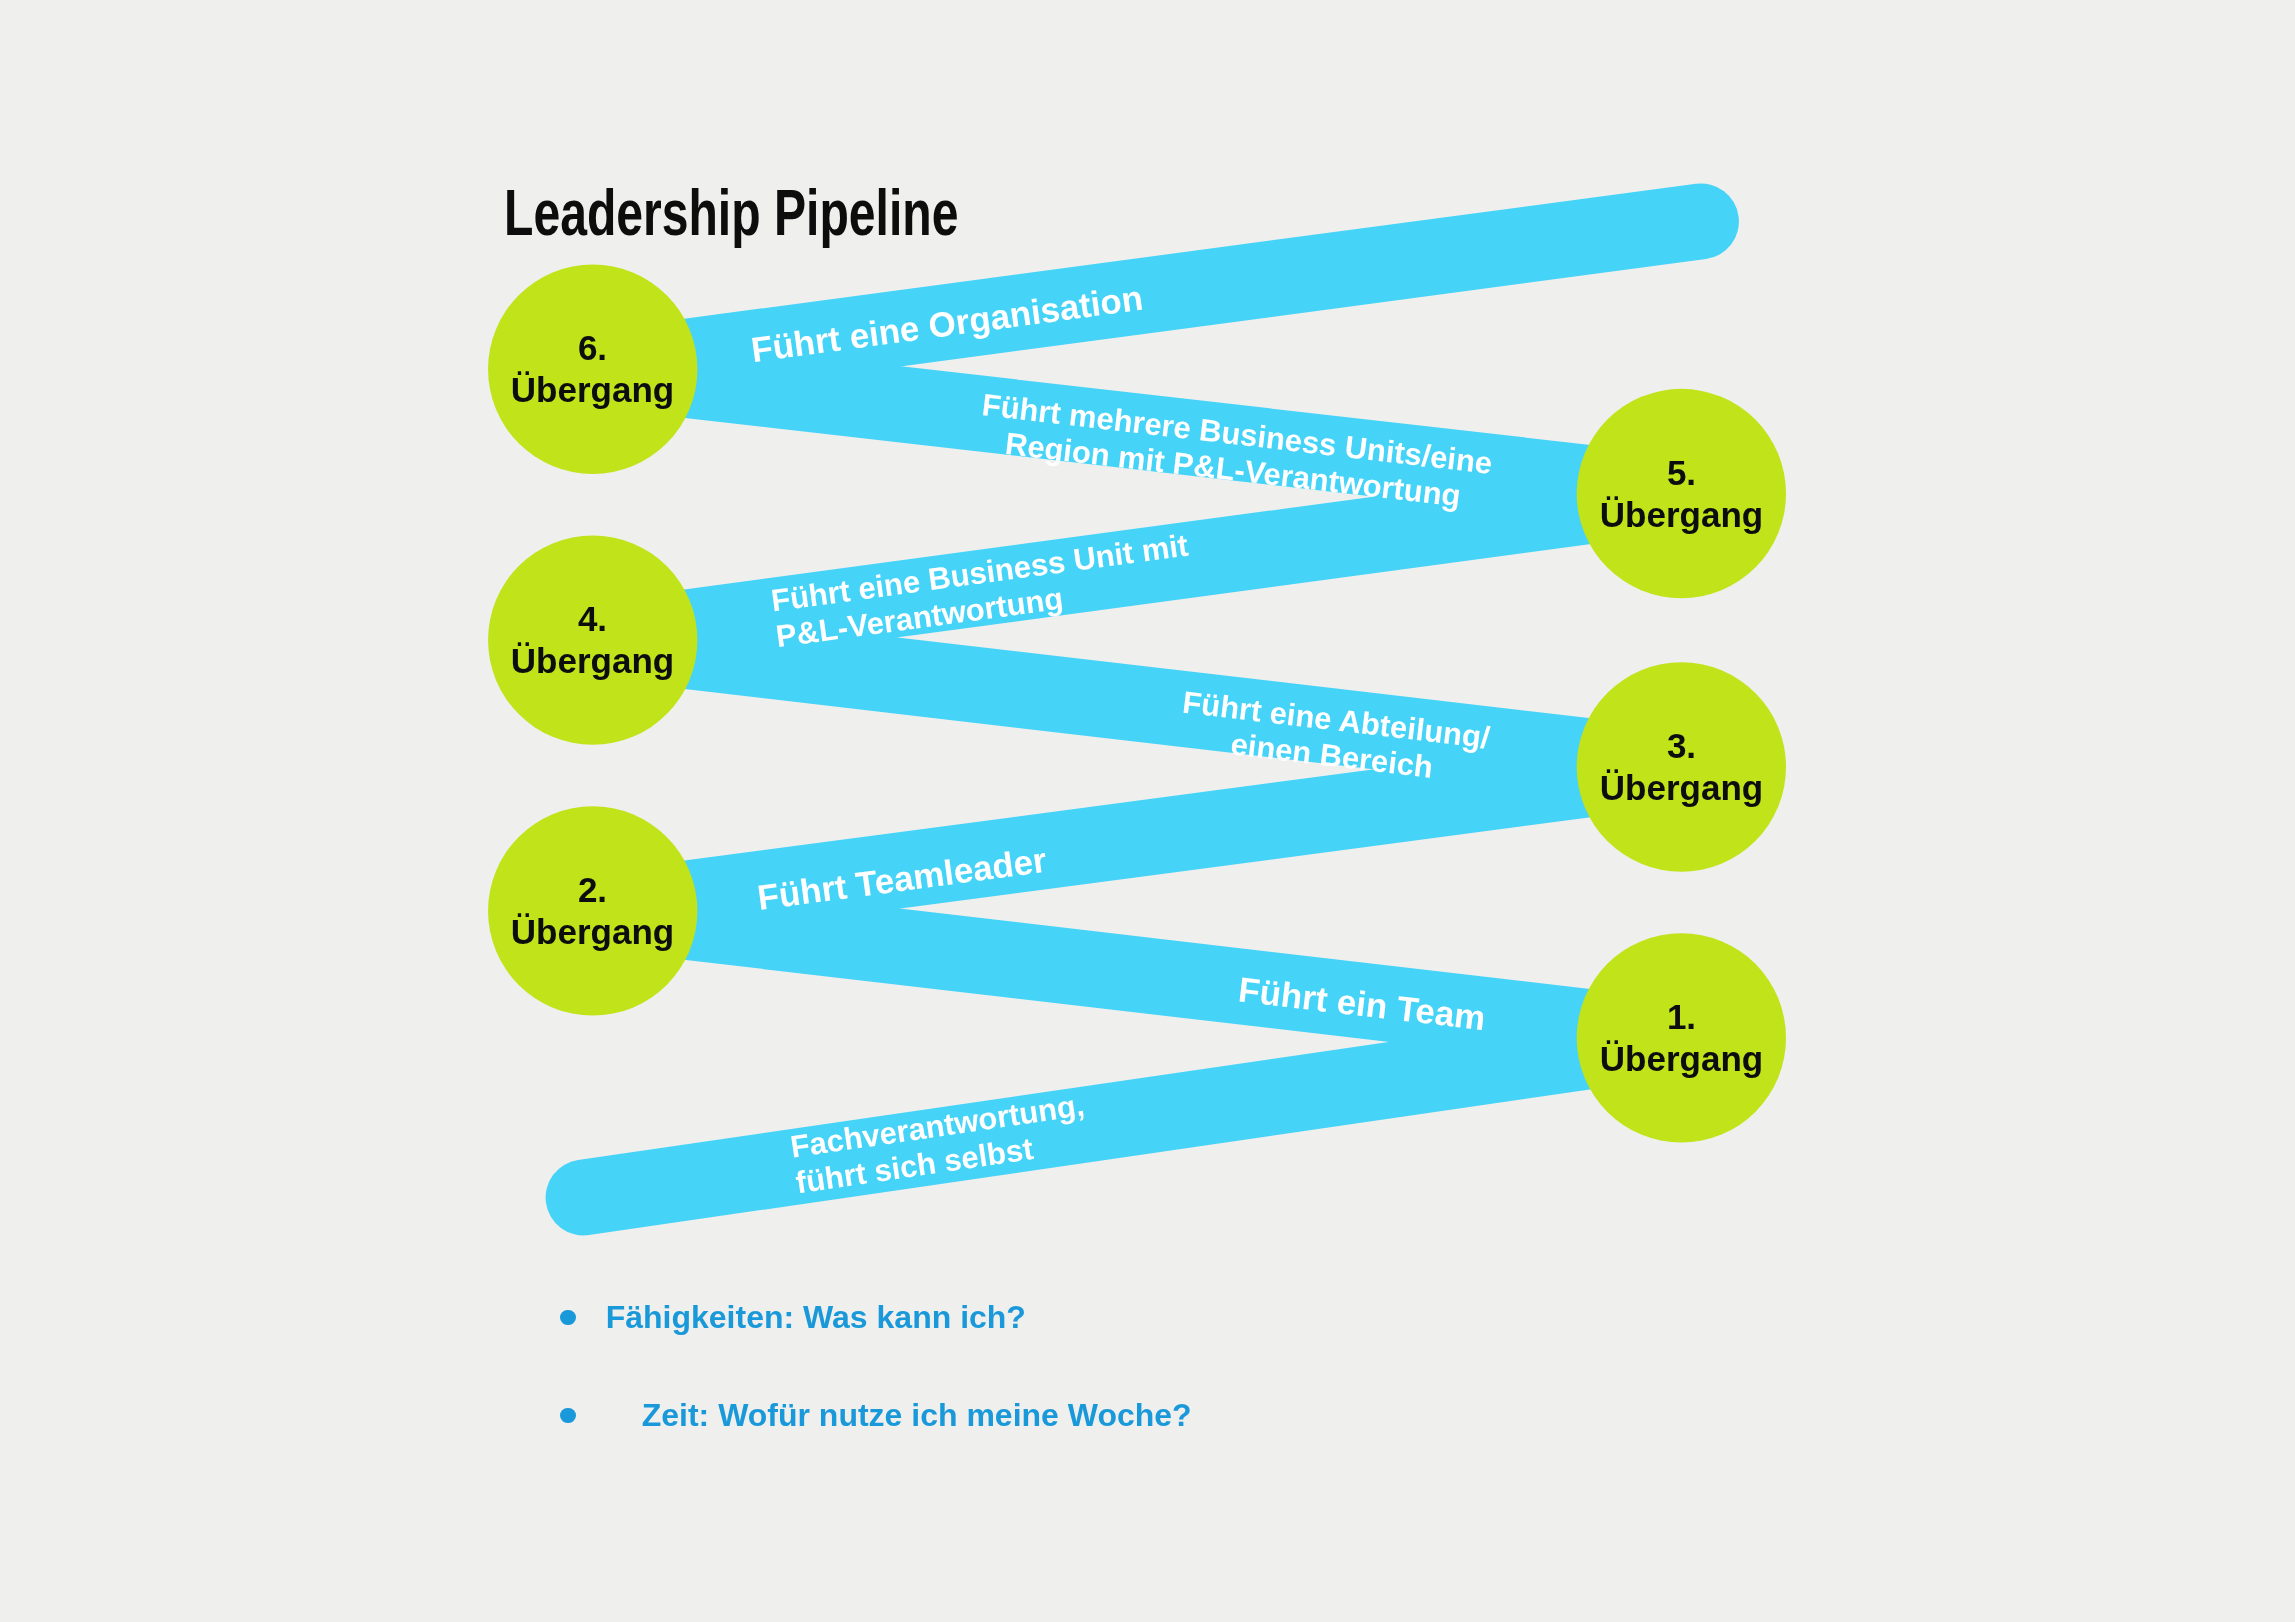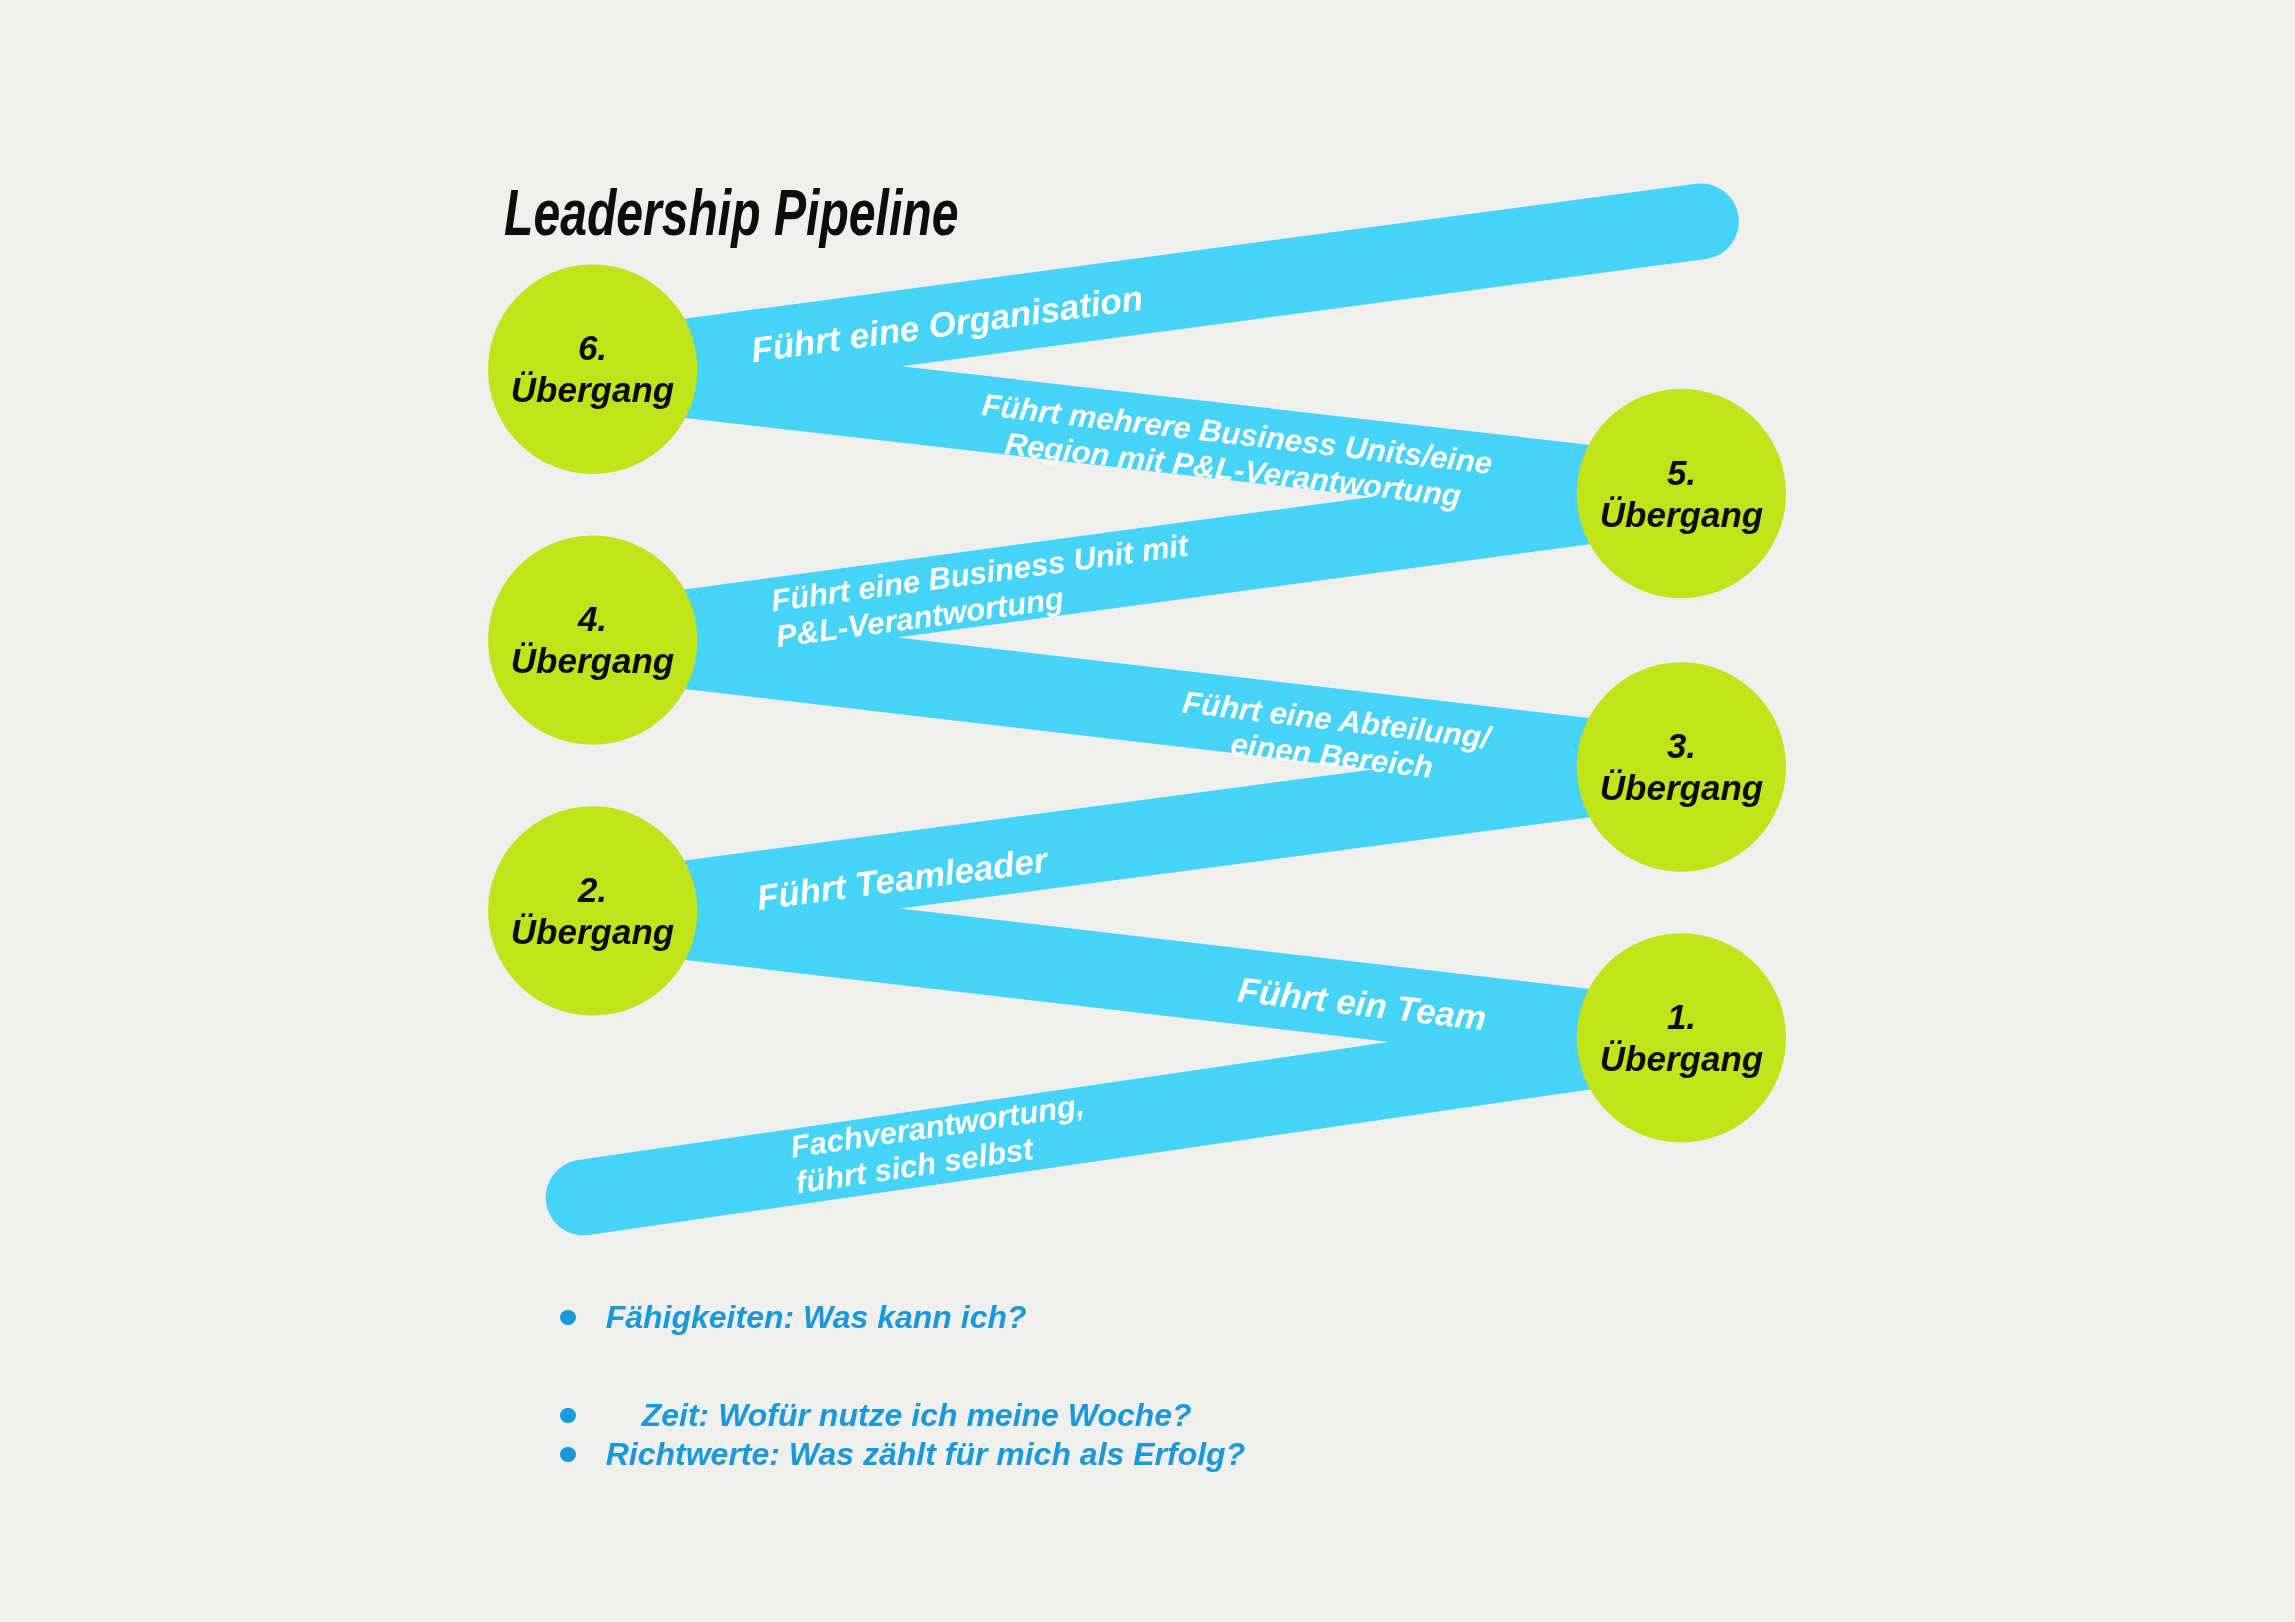--- a/index.html
+++ b/index.html
@@ -7,21 +7,20 @@
     padding: 0;
     background: #efefee;
     font-family: "Liberation Sans", "DejaVu Sans", sans-serif;
   }
   .page {
     position: relative;
     width: 2295px;
     height: 1509px;
     background: #efefee;
     overflow: hidden;
-    font-style: italic;
   }
   .ribbon-svg {
     position: absolute;
     left: 0; top: 0;
     width: 2295px;
     height: 1623px;
   }
   .page-title {
     position: absolute;
     left: 504px;
@@ -160,19 +159,15 @@
 
 
   <div class="bullet-row bullet-row-0">
     <span class="bullet-dot"></span>
     <span class="bullet-text">Fähigkeiten: Was kann ich?</span>
   </div>
   <div class="bullet-row bullet-row-1">
     <span class="bullet-dot"></span>
     <span class="bullet-text">Zeit: Wofür nutze ich meine Woche?</span>
   </div>
-  <div class="bullet-row bullet-row-2">
-    <span class="bullet-dot"></span>
-    <span class="bullet-text">Richtwerte: Was zählt für mich als Erfolg?</span>
-  </div>
 
 </div>
 
 
 </body></html>

